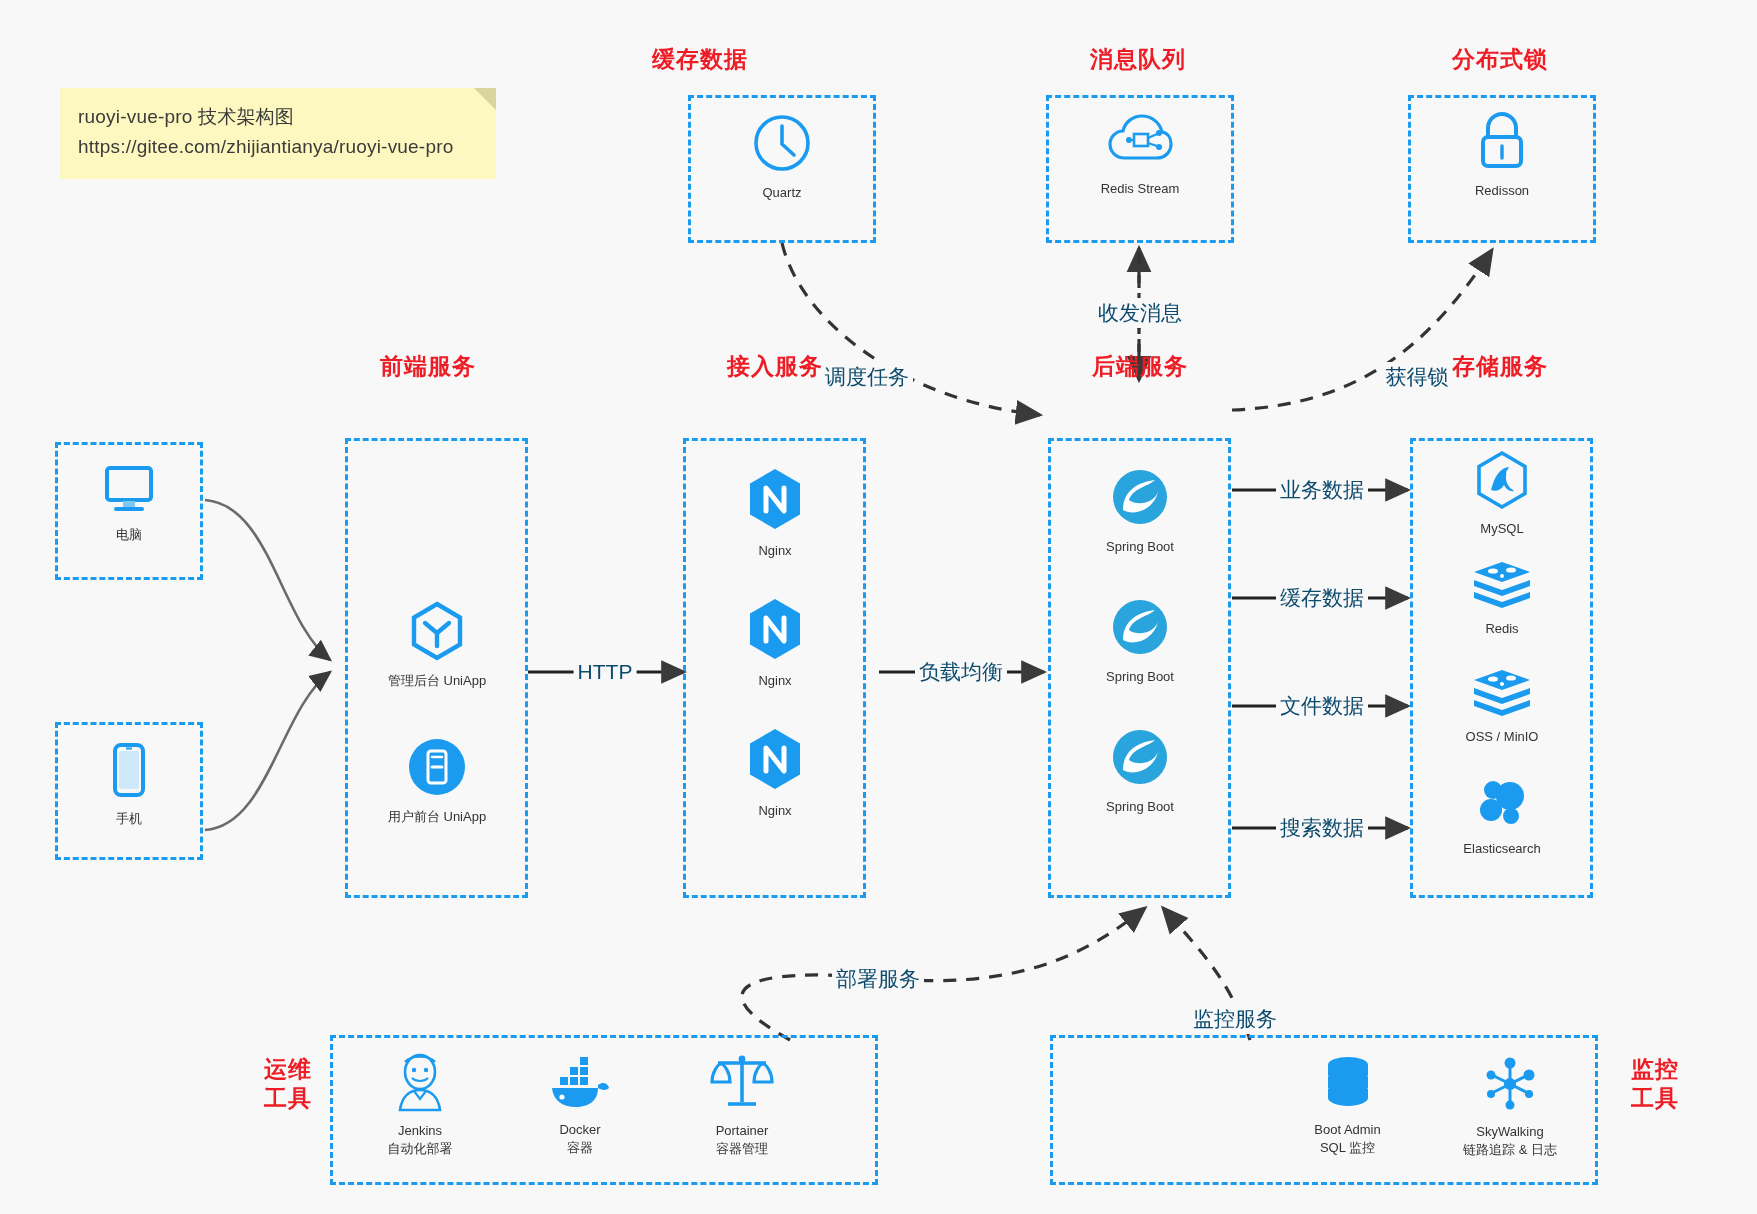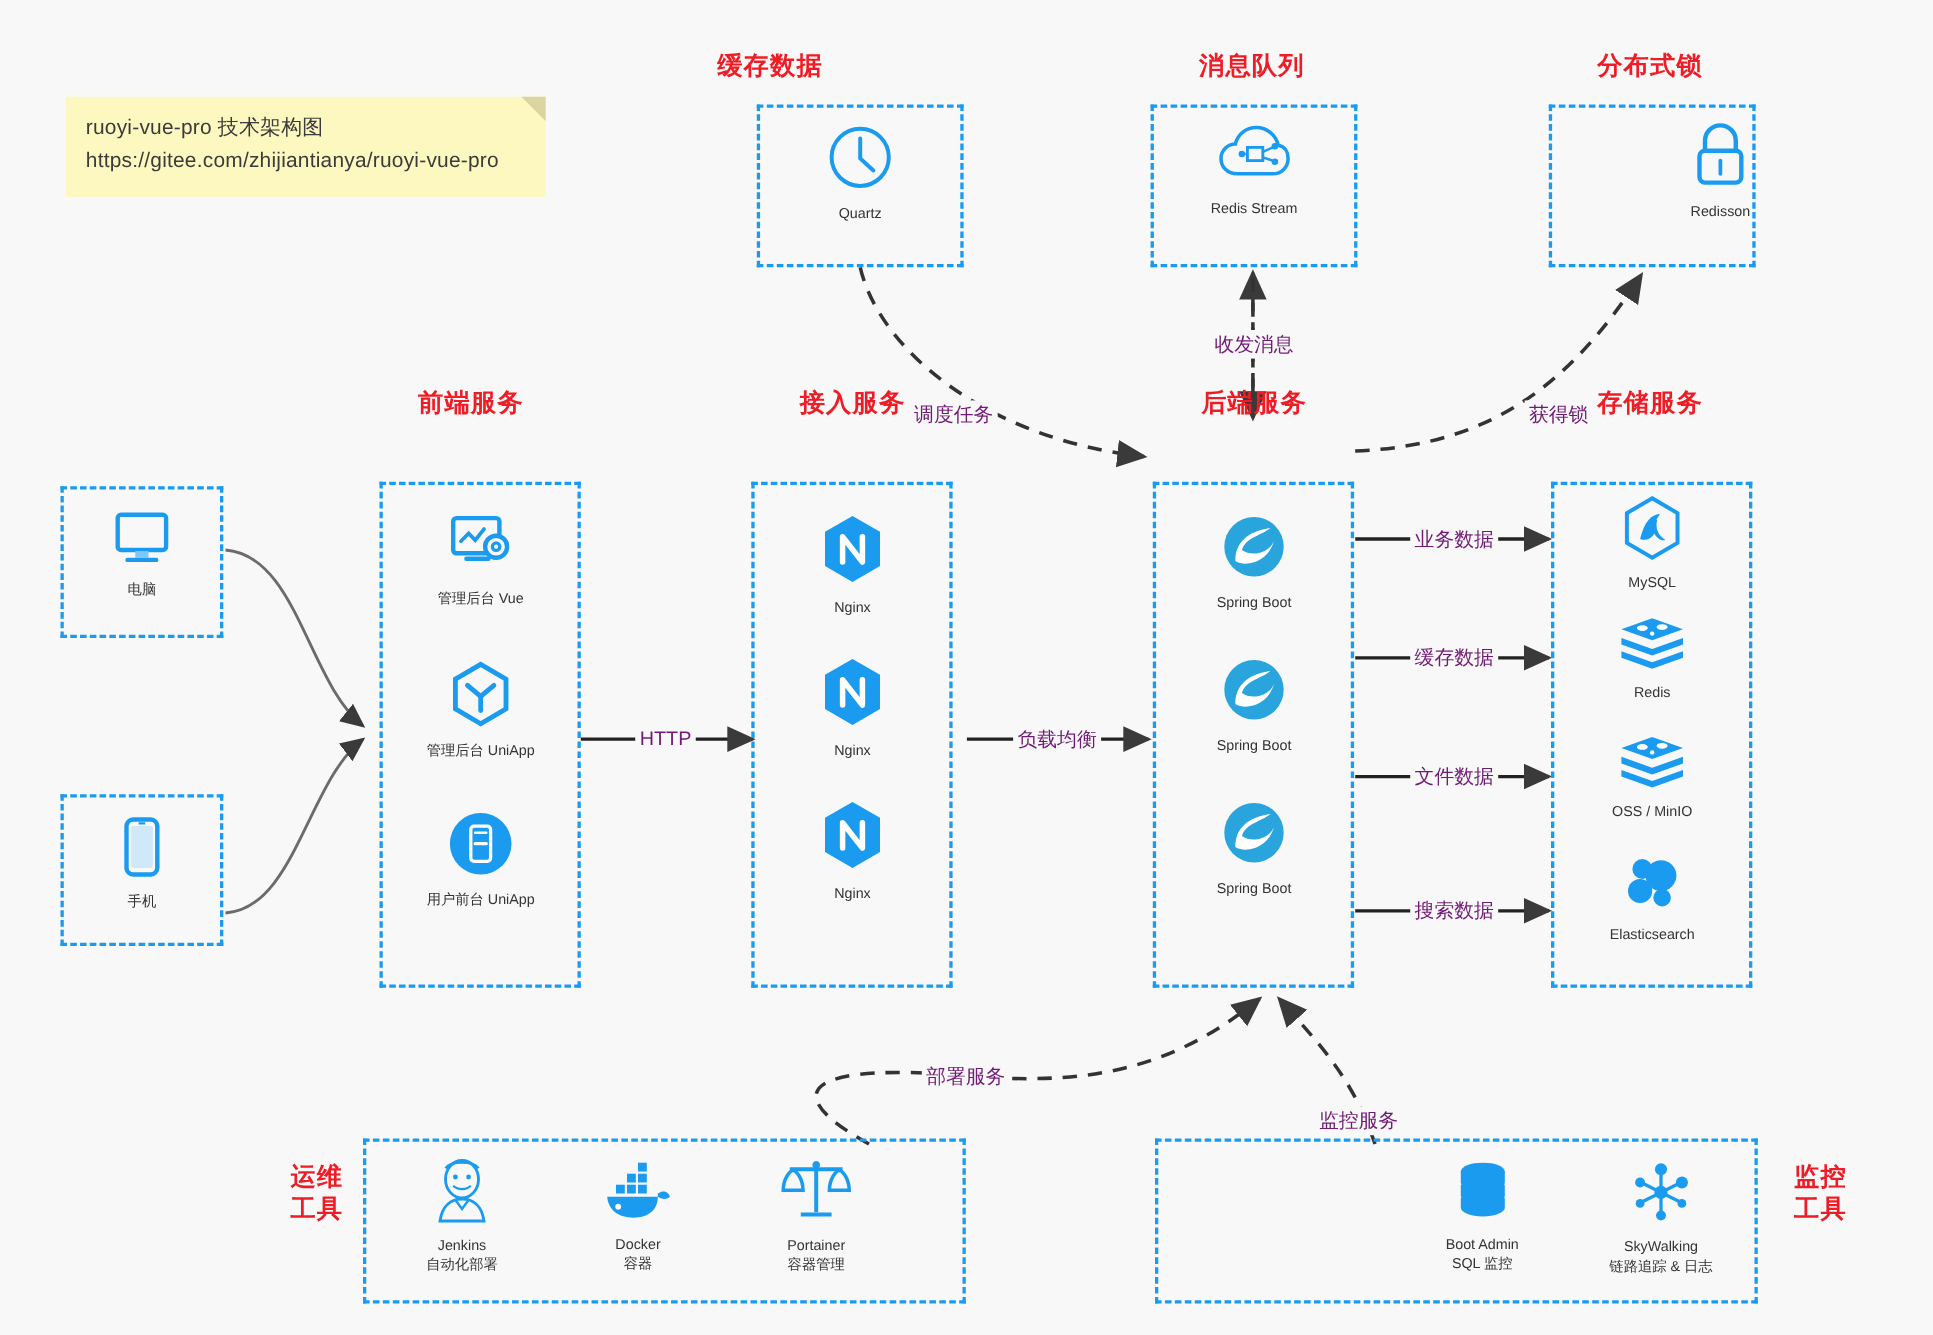--- a/index.html
+++ b/index.html
@@ -77,22 +77,22 @@
     line-height: 1.35;
     margin-top: 6px;
     white-space: pre-line;
   }
   .icon {
     display: block;
   }
   
   .elabel {
     position: absolute;
-    font-size: 18px;
-    color: #701a75;
+    font-size: 21px;
+    color: #0c4a6e;
     background: #f8f8f8;
     padding: 1px 4px;
     white-space: nowrap;
     transform: translate(-50%, -50%);
   }
 </style>
 </head>
 <body>
 
 <div id="canvas">
@@ -162,21 +162,21 @@
         <circle cx="52" cy="35" r="3" fill="#1a9bf0"></circle>
         <circle cx="22" cy="28" r="3" fill="#1a9bf0"></circle>
         <line x1="25" y1="28" x2="27" y2="28" stroke="#1a9bf0" stroke-width="2.2"></line>
       </svg>
     </span>
     <span class="cap">Redis Stream</span>
   </div>
 
   <div class="grp-label" style="left:1420px; top:45px; width:160px;">分布式锁</div>
   <div class="dbox" style="left:1408px; top:95px; width:188px; height:148px;"></div>
-  <div class="node" style="left:1484px; top:110px; width:160px;">
+  <div class="node" style="left:1422px; top:110px; width:160px;">
     <span class="icon">
       <svg width="58" height="62" viewBox="0 0 58 62">
         <path d="M15,28 L15,18 A14,14 0 0 1 43,18 L43,28" fill="none" stroke="#1a9bf0" stroke-width="4"></path>
         <rect x="10" y="27" width="38" height="29" rx="5" fill="none" stroke="#1a9bf0" stroke-width="4"></rect>
         <line x1="29" y1="36" x2="29" y2="48" stroke="#1a9bf0" stroke-width="3.4" stroke-linecap="round"></line>
       </svg>
     </span>
     <span class="cap">Redisson</span>
   </div>
 
@@ -200,32 +200,20 @@
         <rect x="12" y="9" width="20" height="38" rx="2" fill="#cfe9fb"></rect>
         <line x1="19" y1="6.5" x2="25" y2="6.5" stroke="#1a9bf0" stroke-width="2"></line>
       </svg>
     </span>
     <span class="cap">手机</span>
   </div>
 
   <div class="grp-label" style="left:348px; top:352px; width:160px;">前端服务</div>
   <div class="dbox" style="left:345px; top:438px; width:183px; height:460px;"></div>
 
-  <div class="node" style="left:347px; top:466px; width:180px;">
-    <span class="icon">
-      <svg width="62" height="58" viewBox="0 0 62 58">
-        <rect x="6" y="5" width="42" height="32" rx="3" fill="none" stroke="#1a9bf0" stroke-width="4"></rect>
-        <path d="M13,26 L20,19 L26,25 L34,15" fill="none" stroke="#1a9bf0" stroke-width="3.4" stroke-linecap="round"></path>
-        <rect x="16" y="40" width="24" height="4" rx="2" fill="#1a9bf0"></rect>
-        <circle cx="45" cy="31" r="10" fill="#f8f8f8" stroke="#1a9bf0" stroke-width="4"></circle>
-        <circle cx="45" cy="31" r="3.4" fill="none" stroke="#1a9bf0" stroke-width="3"></circle>
-      </svg>
-    </span>
-    <span class="cap">管理后台 Vue</span>
-  </div>
 
   <div class="node" style="left:347px; top:600px; width:180px;">
     <span class="icon">
       <svg width="62" height="62" viewBox="0 0 62 62">
         <path d="M31,4 L54,17.5 L54,44.5 L31,58 L8,44.5 L8,17.5 Z" fill="none" stroke="#1a9bf0" stroke-width="4.4"></path>
         <path d="M19,23 L31,33 L43,23" fill="none" stroke="#1a9bf0" stroke-width="4.4" stroke-linecap="round" stroke-linejoin="round"></path>
         <line x1="31" y1="33" x2="31" y2="46" stroke="#1a9bf0" stroke-width="4.4" stroke-linecap="round"></line>
       </svg>
     </span>
     <span class="cap">管理后台 UniApp</span>

